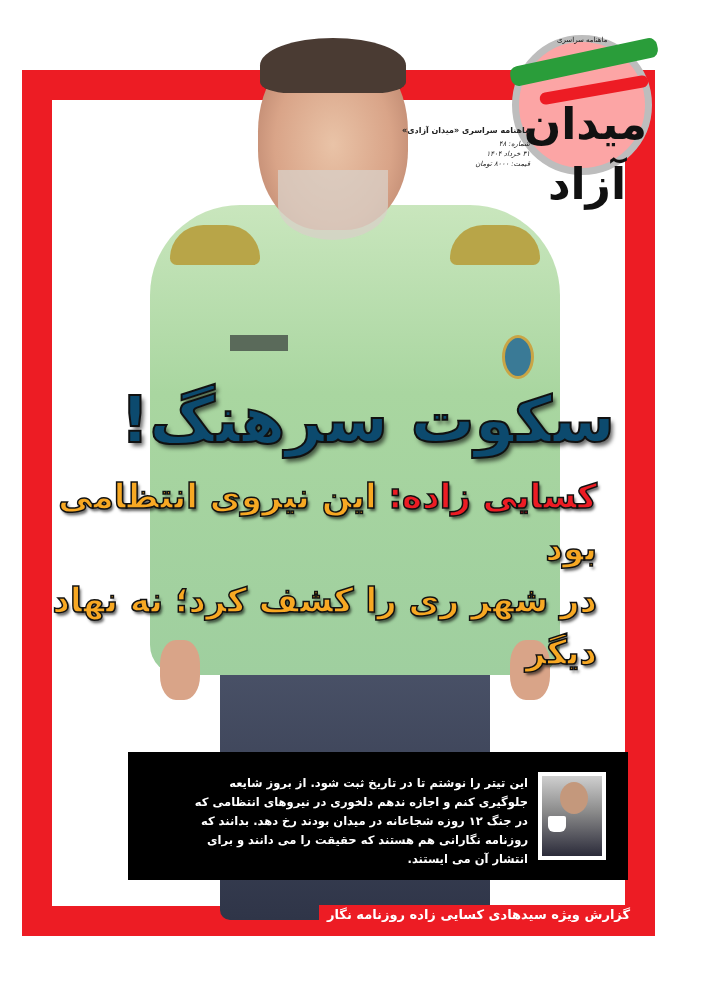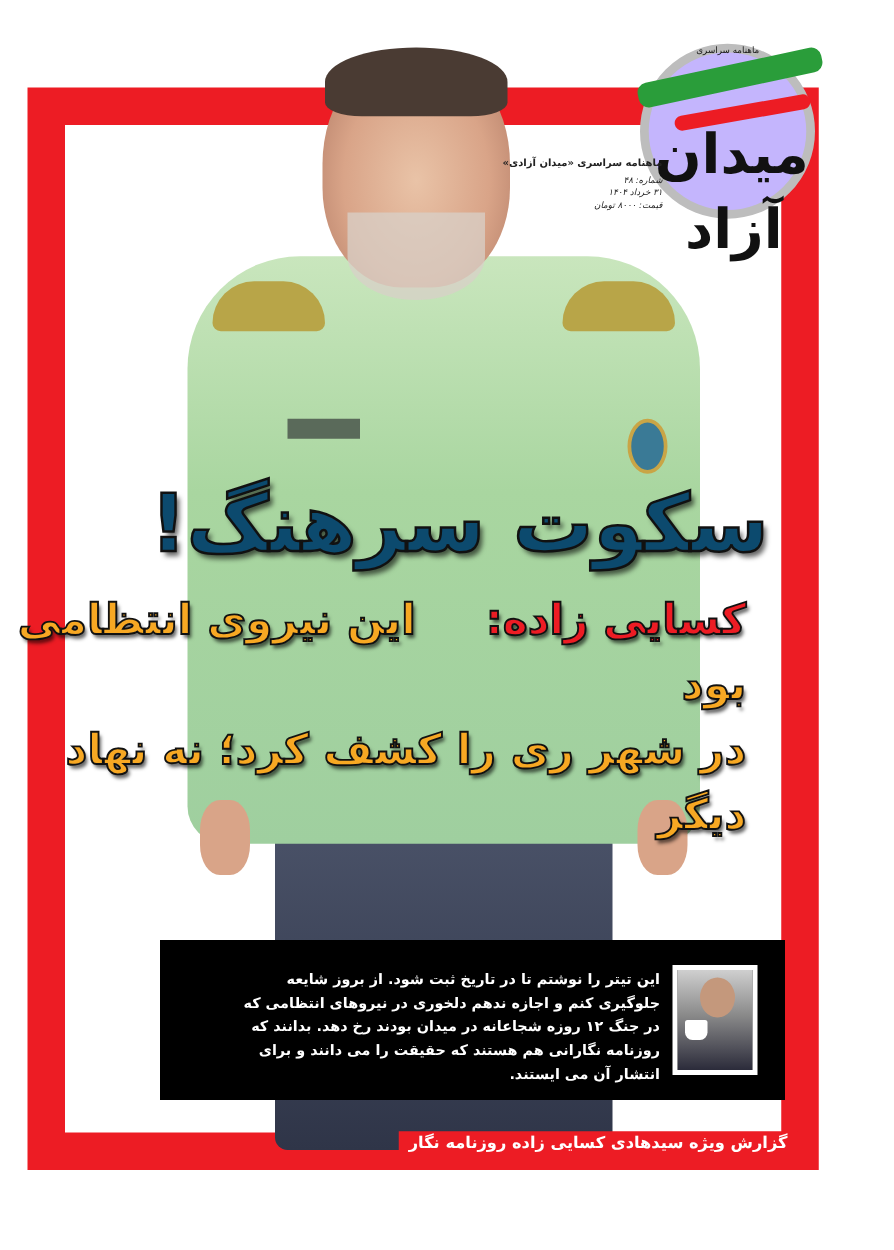--- a/index.html
+++ b/index.html
@@ -19,35 +19,35 @@
            background:linear-gradient(180deg,#c9e6bd 0%,#a9d6a0 40%,#9fcf9f 100%); }
   .epaulet-l { position:absolute; left:20px; top:185px; width:90px; height:40px; border-radius:40px 40px 8px 8px; background:#b8a548; }
   .epaulet-r { position:absolute; left:300px; top:185px; width:90px; height:40px; border-radius:40px 40px 8px 8px; background:#b8a548; }
   .nametag { position:absolute; left:80px; top:295px; width:58px; height:16px; background:#5a6a5a; }
   .patch { position:absolute; left:352px; top:295px; width:26px; height:38px; border-radius:50%; background:#3a7a96; border:3px solid #c9a546; }
   .trousers { position:absolute; left:70px; top:620px; width:270px; height:260px; background:linear-gradient(180deg,#4a5268,#2f3548); border-radius:10px; }
   .hand-l { position:absolute; left:10px; top:600px; width:40px; height:60px; border-radius:40%; background:#d9a488; }
   .hand-r { position:absolute; left:360px; top:600px; width:40px; height:60px; border-radius:40%; background:#d9a488; }
 
   .logo { position:absolute; left:512px; top:35px; width:140px; height:140px; border-radius:50%;
-          background:#c4b5fd; border:7px solid #bdbdbd; box-sizing:border-box; overflow:visible; }
+          background:#fca5a5; border:7px solid #bdbdbd; box-sizing:border-box; overflow:visible; }
   .logo-green { position:absolute; left:-10px; top:10px; width:150px; height:20px; background:#2a9d3a; transform:rotate(-12deg); border-radius:8px; }
   .logo-red { position:absolute; left:20px; top:42px; width:110px; height:12px; background:#ed1c24; transform:rotate(-10deg); border-radius:6px; }
   .logo-text { position:absolute; left:8px; top:52px; width:120px; text-align:center; font-size:44px; font-weight:bold; color:#111; direction:rtl; line-height:60px; }
   .logo-tag { position:absolute; left:38px; top:-6px; font-size:7px; color:#111; direction:rtl; }
 
   .masthead { position:absolute; right:185px; top:126px; direction:rtl; text-align:right; color:#222; }
   .masthead .title { font-size:8px; font-weight:bold; }
   .masthead .meta { font-size:7px; line-height:10px; margin-top:4px;font-style:italic; }
 
   .headline { position:absolute; right:100px; top:380px; direction:rtl; font-size:64px; font-weight:bold; color:#0c4a6e;
               -webkit-text-stroke:2px #111; text-shadow:3px 4px 4px rgba(0,0,0,.6); line-height:80px; }
   .subhead { position:absolute; right:118px; top:470px; direction:rtl; text-align:right; font-size:34px; font-weight:bold; color:#f7a823;
              -webkit-text-stroke:1.5px #111; text-shadow:2px 3px 3px rgba(0,0,0,.6); line-height:52px; }
-  .subhead .name { color:#ed1c24;margin-left:44px; }
+  .subhead .name { color:#ed1c24; }
 
   .quote-box { position:absolute; left:128px; top:752px; width:460px; height:128px; background:#000;padding-left:40px; }
   .quote-text { position:absolute; right:100px; top:22px; width:340px; direction:rtl; text-align:right; color:#fff;
                 font-size:11.5px; font-weight:bold; line-height:19px; }
   .author-photo { position:absolute; right:22px; top:20px; width:68px; height:88px; border:4px solid #fff; box-sizing:border-box;
                   background:linear-gradient(180deg,#cfcfcf 0%,#8a8a8a 45%,#2b2b3a 100%); }
   .author-head { position:absolute; left:18px; top:6px; width:28px; height:32px; border-radius:50%; background:#c4987c; }
   .author-cup { position:absolute; left:6px; top:40px; width:18px; height:16px; background:#fff; border-radius:2px 2px 6px 6px; }
 
   .byline { position:absolute; right:77px; top:905px; direction:rtl; color:#fff; font-size:13px; font-weight:bold;

